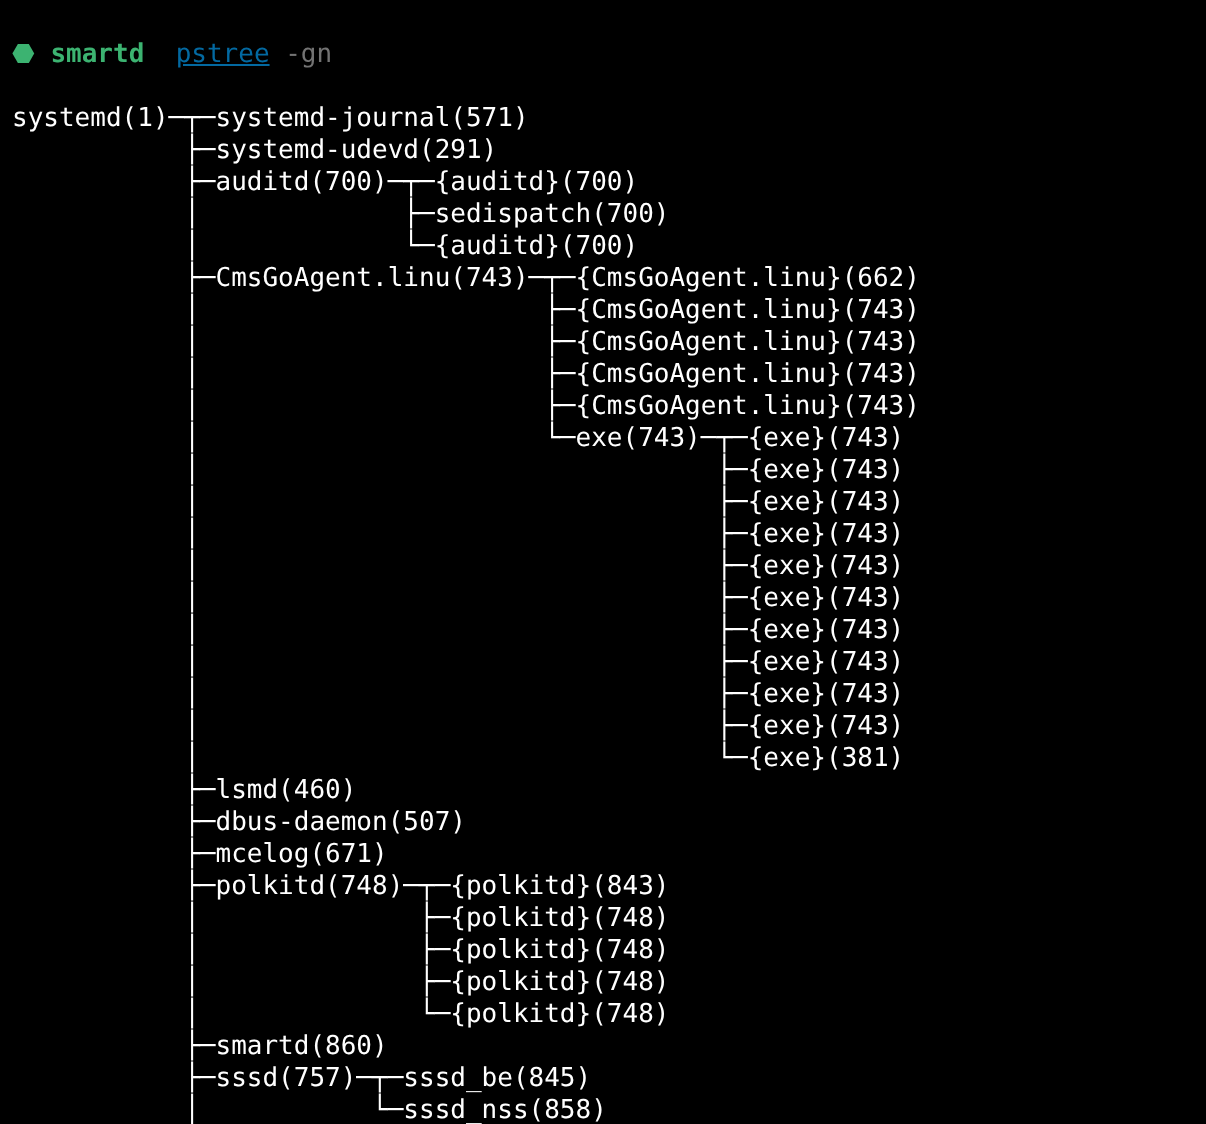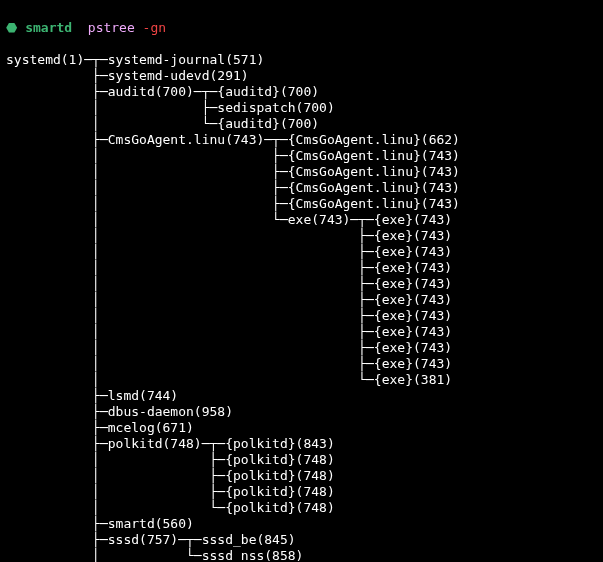--- a/index.html
+++ b/index.html
@@ -11,22 +11,22 @@
     font-size: 13px;
     line-height: 16px;
     white-space: pre;
     width: 603px;
     height: 562px;
     box-sizing: border-box;
     overflow: hidden;
   }
   .prompt-icon { color: #3cb371; }
   .prompt-text { color: #3cb371; font-weight: bold; }
-  .cmd        { color: #f0abfc; }
-  .arg        { color: #ef4444; }
+  .cmd        { color: #0369a1; text-decoration: underline; }
+  .arg        { color: #737373; }
   .tree       { color: #fff; }
 </style>
 </head>
 <body>
 <span id="line-prompt"><span class="prompt-icon">⬣</span> <span class="prompt-text">smartd</span>  <span class="cmd">pstree</span> <span class="arg">-gn</span></span>
 <span id="tree-block" class="tree">
 <span>systemd(1)─┬─systemd-journal(571)</span>
 <span>           ├─systemd-udevd(291)</span>
 <span>           ├─auditd(700)─┬─{auditd}(700)</span>
 <span>           │             ├─sedispatch(700)</span>
@@ -40,27 +40,27 @@
 <span>           │                                 ├─{exe}(743)</span>
 <span>           │                                 ├─{exe}(743)</span>
 <span>           │                                 ├─{exe}(743)</span>
 <span>           │                                 ├─{exe}(743)</span>
 <span>           │                                 ├─{exe}(743)</span>
 <span>           │                                 ├─{exe}(743)</span>
 <span>           │                                 ├─{exe}(743)</span>
 <span>           │                                 ├─{exe}(743)</span>
 <span>           │                                 ├─{exe}(743)</span>
 <span>           │                                 └─{exe}(381)</span>
-<span>           ├─lsmd(744)</span>
-<span>           ├─dbus-daemon(958)</span>
+<span>           ├─lsmd(460)</span>
+<span>           ├─dbus-daemon(507)</span>
 <span>           ├─mcelog(671)</span>
 <span>           ├─polkitd(748)─┬─{polkitd}(843)</span>
 <span>           │              ├─{polkitd}(748)</span>
 <span>           │              ├─{polkitd}(748)</span>
 <span>           │              ├─{polkitd}(748)</span>
 <span>           │              └─{polkitd}(748)</span>
-<span>           ├─smartd(560)</span>
+<span>           ├─smartd(860)</span>
 <span>           ├─sssd(757)─┬─sssd_be(845)</span>
 <span>           │           └─sssd_nss(858)</span></span>
 
 
 
 
 
 </body></html>

